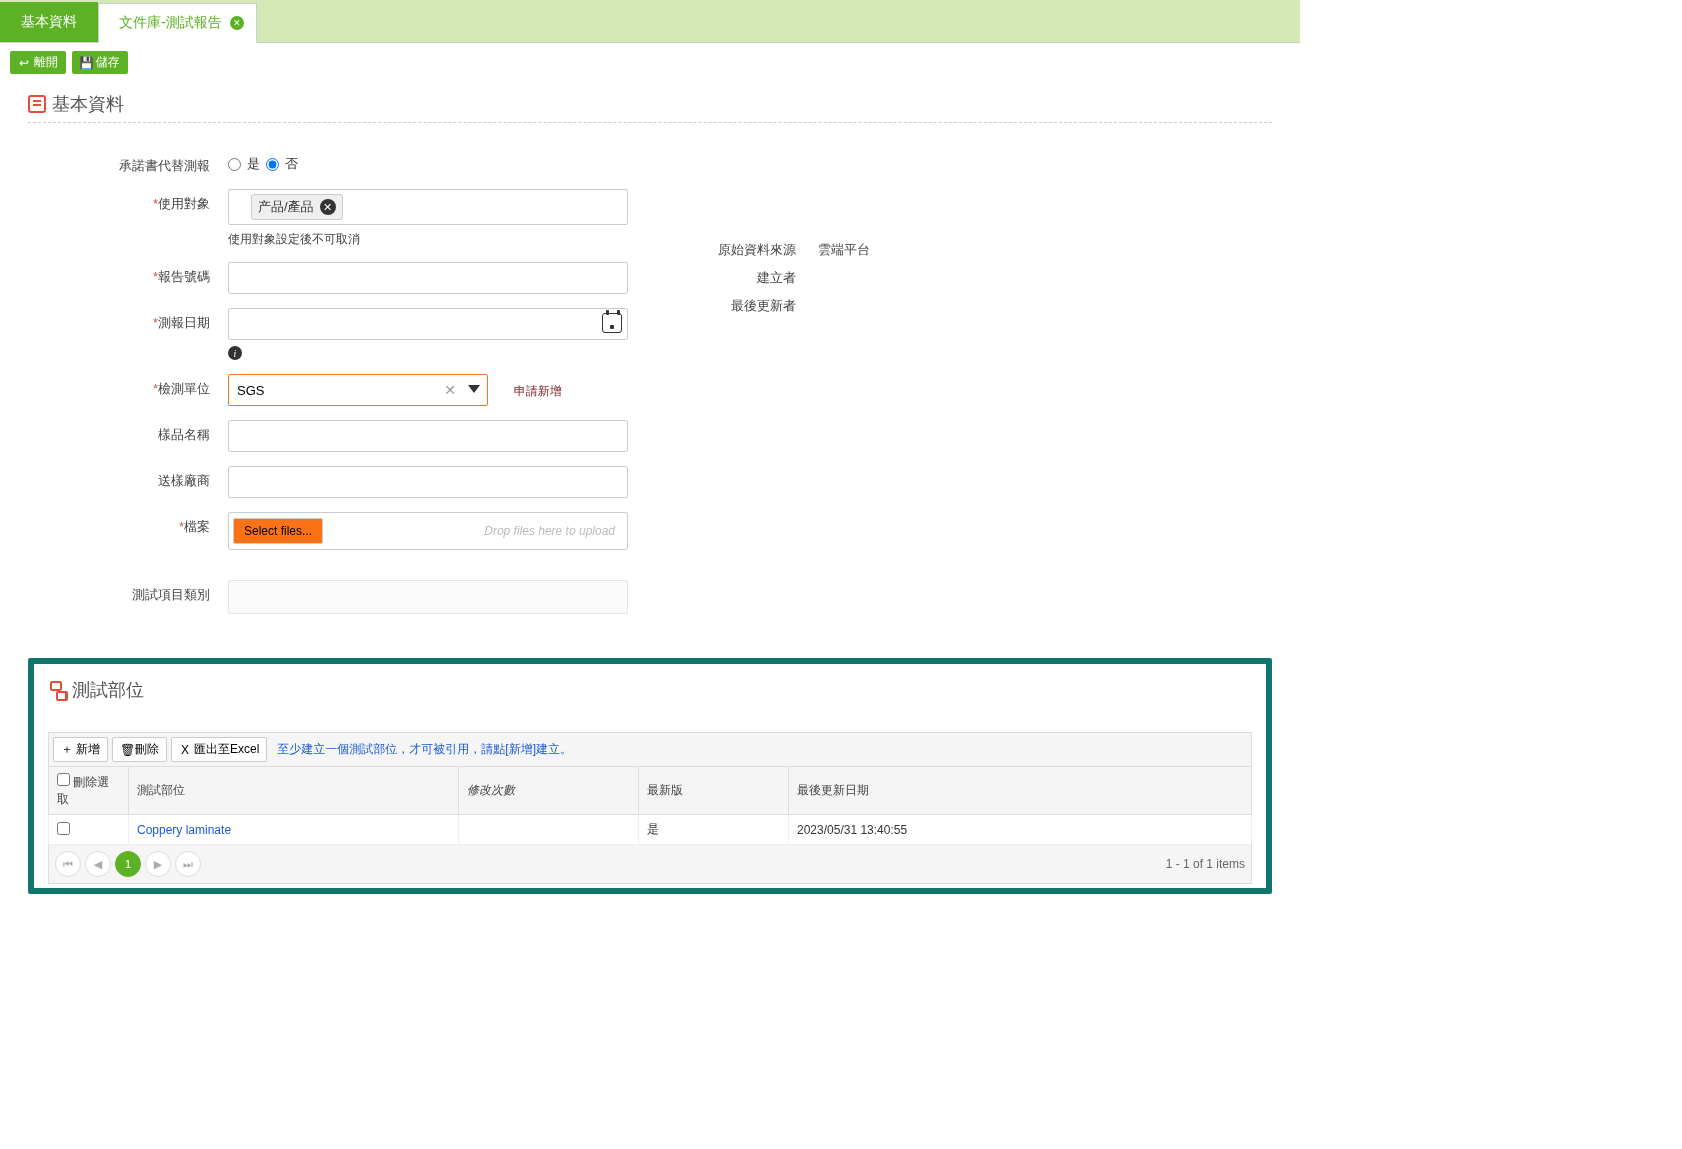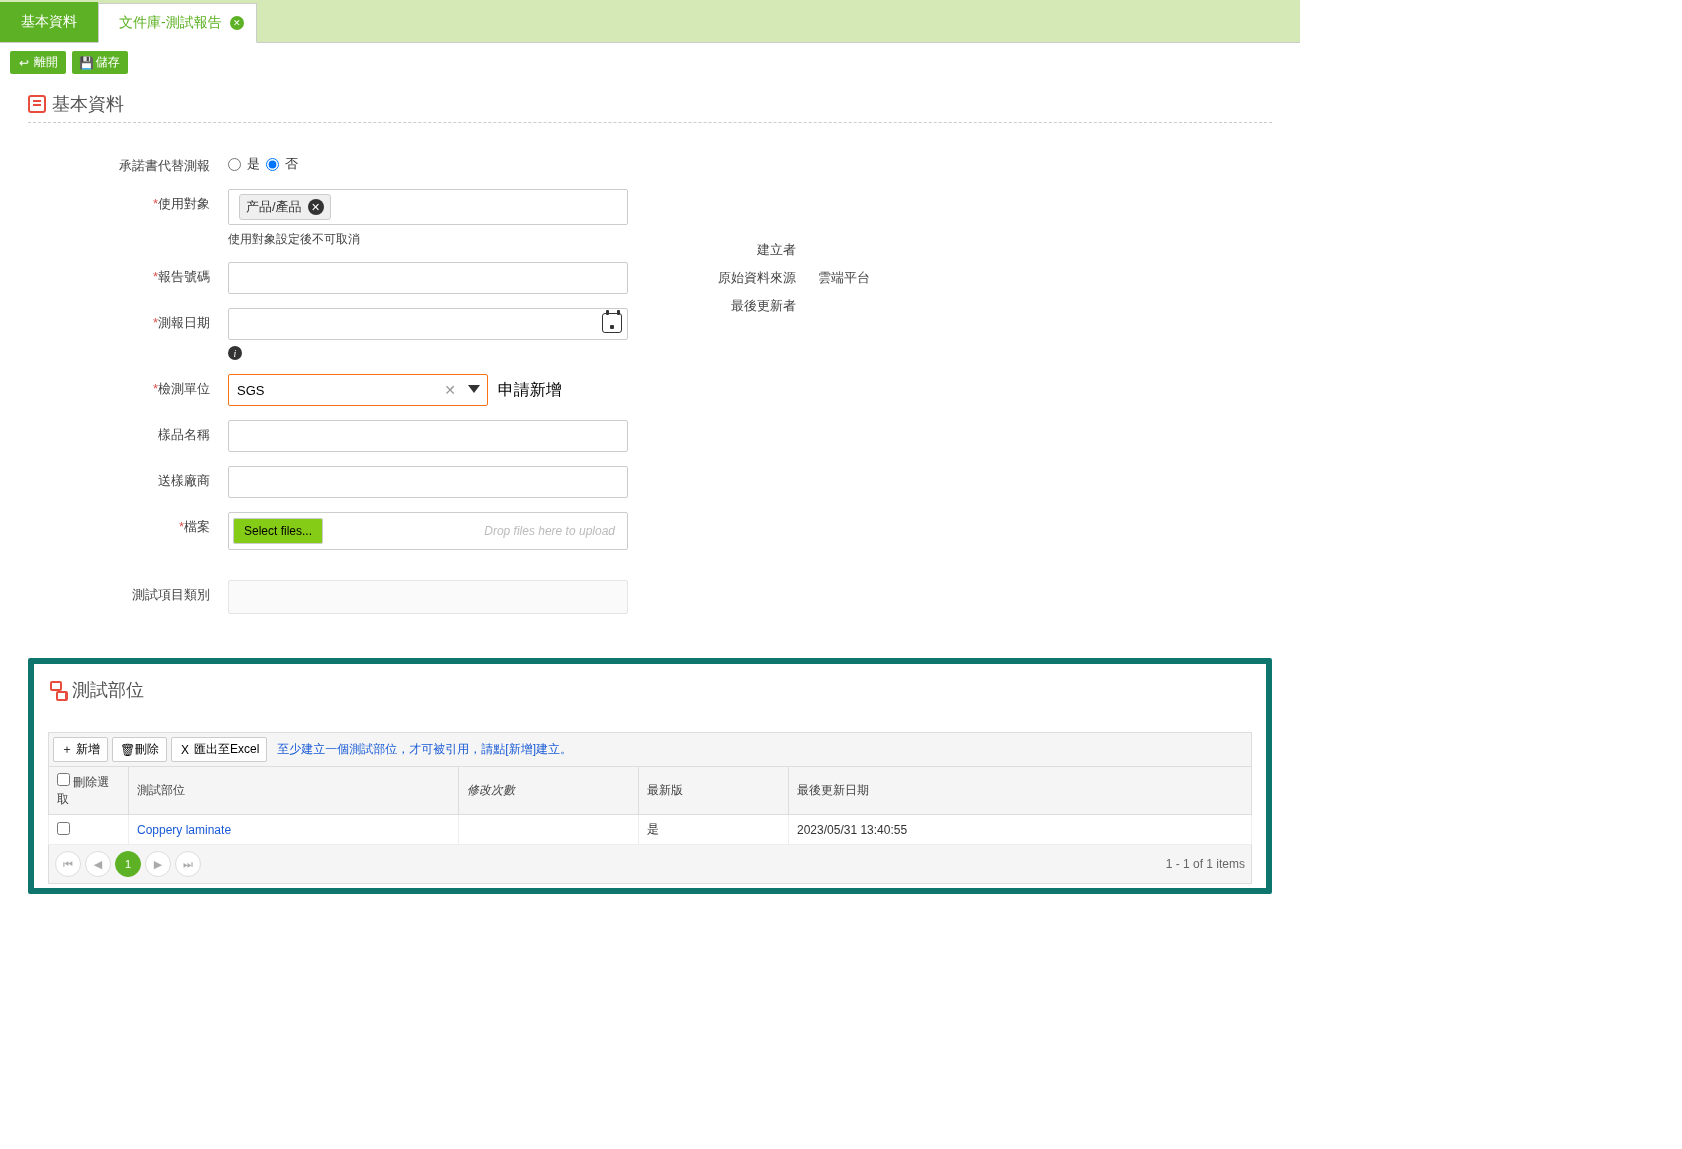--- a/index.html
+++ b/index.html
@@ -19,38 +19,38 @@
 .dashed-line { border:none; border-top:1px dashed #ccc; margin-bottom:28px; }
 .form-area { display:flex; gap:40px; }
 .form-left { flex:0 0 640px; }
 .form-right { flex:1; padding-top:90px; }
 .form-row { display:flex; align-items:flex-start; margin-bottom:14px; }
 .form-label { width:200px; text-align:right; padding-right:18px; padding-top:6px; color:#444; }
 .req { color:#d9534f; }
 .form-field { flex:1; }
 .radio-group { display:flex; align-items:center; gap:6px; padding-top:4px; }
 .radio-group input { margin:0; }
-.tag-input { border:1px solid #ccc; border-radius:2px; padding:4px 10px; min-height:32px; width:400px; display:flex; align-items:center; gap:6px; }
+.tag-input { border:1px solid #ccc; border-radius:2px; padding:4px 22px; min-height:32px; width:400px; display:flex; align-items:center; gap:6px; }
 .tag { display:inline-flex; align-items:center; background:#efefef; border:1px solid #ccc; border-radius:3px; padding:3px 6px; gap:6px; font-size:13px; }
 .tag-x { display:inline-flex; width:16px; height:16px; border-radius:50%; background:#333; color:#fff; align-items:center; justify-content:center; font-size:11px; cursor:pointer; }
 .hint-link { color:#404040; font-size:12px; margin-top:6px; display:block; }
 .text-input { width:400px; height:32px; border:1px solid #ccc; border-radius:2px; padding:4px 8px; font-size:13px; }
 .date-input-wrap { position:relative; width:400px; }
 .date-input { width:100%; height:32px; border:1px solid #ccc; border-radius:2px; padding:4px 36px 4px 8px; }
 .cal-icon { position:absolute; right:6px; top:5px; width:20px; height:20px; border:1.5px solid #333; border-radius:3px; display:flex; align-items:flex-end; justify-content:center; }
 .cal-icon::before { content:""; position:absolute; top:-4px; left:3px; width:3px; height:5px; background:#333; border-radius:1px; box-shadow:11px 0 #333; }
 .cal-icon::after { content:""; width:4px; height:4px; background:#333; margin-bottom:3px; border-radius:1px; }
 .info-icon { display:inline-flex; width:14px; height:14px; border-radius:50%; background:#333; color:#fff; align-items:center; justify-content:center; font-size:10px; font-style:italic; font-family:serif; margin-top:6px; }
 .combo { position:relative; width:260px; display:inline-block; }
 .combo input { width:100%; height:32px; border:1px solid #f97316; border-radius:2px; padding:4px 56px 4px 8px; font-size:13px; }
 .combo-clear { position:absolute; right:32px; top:8px; color:#999; cursor:pointer; font-size:14px; }
 .combo-caret { position:absolute; right:8px; top:11px; width:0; height:0; border-left:6px solid transparent; border-right:6px solid transparent; border-top:8px solid #333; cursor:pointer; }
-.link-inline { color:#000000; font-size:16px; margin-left:6px; cursor:pointer; }
+.link-inline { color:#7f1d1d; font-size:12px; margin-left:22px; cursor:pointer; }
 .file-drop { width:400px; height:38px; border:1px solid #ccc; border-radius:2px; display:flex; align-items:center; padding:4px; }
-.file-btn { border:1px solid #ccc; background:#84cc16; padding:5px 10px; font-size:12px; border-radius:2px; cursor:pointer; }
+.file-btn { border:1px solid #ccc; background:#f97316; padding:5px 10px; font-size:12px; border-radius:2px; cursor:pointer; }
 .file-hint { margin-left:auto; color:#bbb; font-style:italic; font-size:12px; padding-right:8px; }
 .readonly-border { width:400px; min-height:34px; border:1px solid #e5e5e5; background:#fafafa; border-radius:2px; }
 .info-row { display:flex; margin-bottom:10px; font-size:13px; }
 .info-label { width:110px; text-align:right; color:#444; padding-right:22px; }
 .info-value { color:#444; }
 .test-section { border:6px solid #0f766e; padding:14px 14px 4px; margin-top:30px; border-radius:2px; }
 .test-header { display:flex; align-items:center; gap:6px; font-size:18px; color:#555; margin-bottom:30px; }
 .tree-icon { display:inline-block; width:18px; height:18px; position:relative; }
 .tree-icon::before { content:""; position:absolute; left:2px; top:0; width:8px; height:6px; border:2px solid #e74c3c; border-radius:2px; }
 .tree-icon::after { content:""; position:absolute; left:8px; top:10px; width:8px; height:6px; border:2px solid #e74c3c; border-radius:2px; box-shadow:-2px 0 0 -1px #e74c3c inset; }
@@ -174,26 +174,26 @@
         <div class="form-row" style="margin-top:30px;">
           <div class="form-label">測試項目類別</div>
           <div class="form-field">
               <div class="readonly-border"></div>
             </div>
         </div>
       </div>
 
       <div class="form-right">
         <div class="info-row">
+          <div class="info-label">原始資料來源</div>
+          <div class="info-value">雲端平台</div>
+        </div>
+        <div class="info-row">
           <div class="info-label">建立者</div>
           <div class="info-value"></div>
-        </div>
-        <div class="info-row">
-          <div class="info-label">原始資料來源</div>
-          <div class="info-value">雲端平台</div>
         </div>
         <div class="info-row">
           <div class="info-label">最後更新者</div>
           <div class="info-value"></div>
         </div>
       </div>
     </div>
 
     <div class="test-section">
       <div class="test-header">

